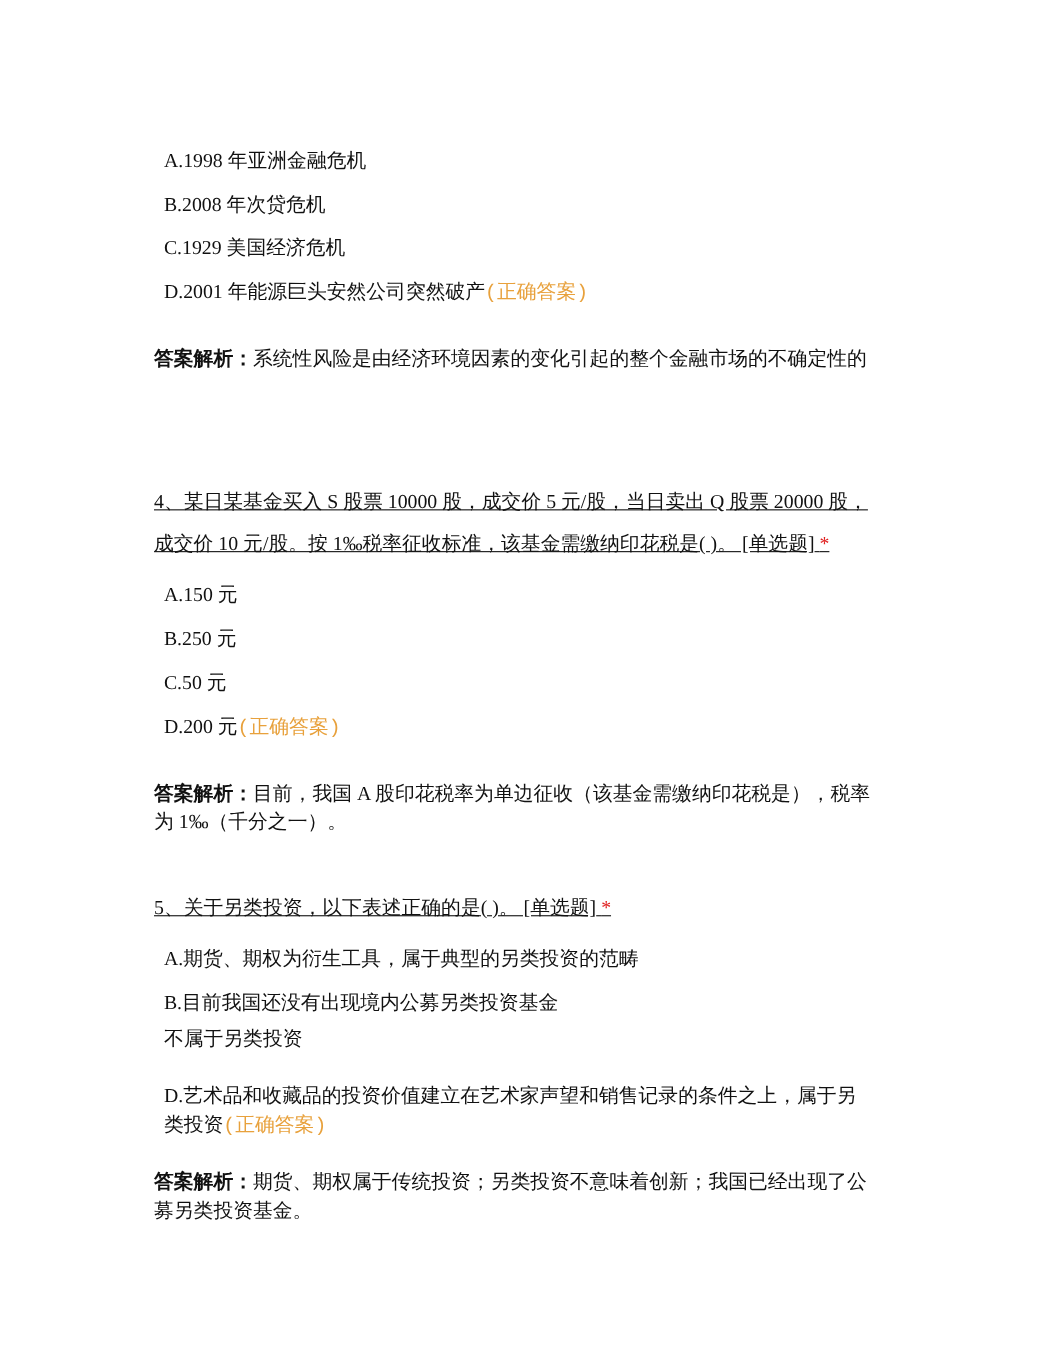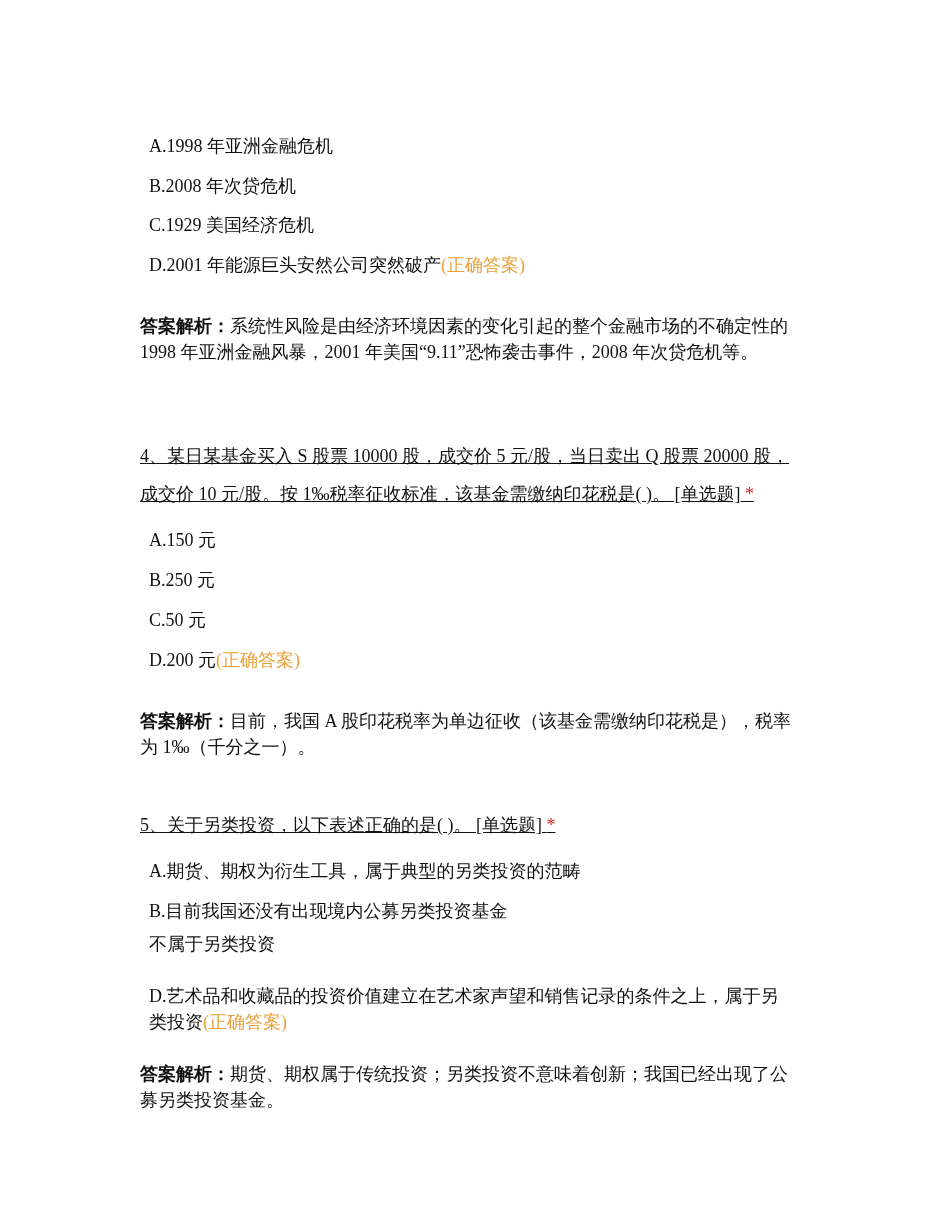--- a/index.html
+++ b/index.html
@@ -1,38 +1,37 @@
 <!DOCTYPE html>
 <html><head>
 <meta charset="utf-8">
 <style>
   html, body { margin:0; padding:0; background:#ffffff; }
   body { width:950px; height:1230px; position:relative; font-family:"Liberation Serif","DejaVu Serif",serif; color:#111; }
   .page { position:absolute; left:0; top:12px; width:786px; height:1230px; }
   .line { position:absolute; font-size:18px; line-height:26px; white-space:nowrap; }
   .opt { left:149px; }
-  .correct { color:#e8a13c; }
+  .correct { color:#e8a13c;font-family:Liberation Mono, monospace; }
   .req { color:#e02020; }
   .expl { left:140px; width:680px; white-space:normal;margin-top:20px; }
   .expl b { font-weight:bold; }
   .q { left:140px;text-decoration:underline; }
 </style>
 </head>
 <body>
 
 <div class="page">
 
   <div class="line opt" style="top:121px"><span>A.1998 年亚洲金融危机</span></div>
   <div class="line opt" style="top:161px"><span>B.2008 年次贷危机</span></div>
   <div class="line opt" style="top:200px"><span>C.1929 美国经济危机</span></div>
   <div class="line opt" style="top:240px"><span>D.2001 年能源巨头安然公司突然破产</span><span class="correct">(正确答案)</span></div>
 
   <div class="line expl" style="top:281px">
     <div><b>答案解析：</b><span>系统性风险是由经济环境因素的变化引起的整个金融市场的不确定性的</span></div>
-    <div>1998 年亚洲金融风暴，2001 年美国“9.11”恐怖袭击事件，2008 年次贷危机等。</div>
   </div>
 
   <div class="line q" style="top:431px">4、某日某基金买入 S 股票 10000 股，成交价 5 元/股，当日卖出 Q 股票 20000 股，</div>
   <div class="line q" style="top:469px"><span>成交价 10 元/股。按 1‰税率征收标准，该基金需缴纳印花税是( )。 [单选题]</span> <span class="req">*</span></div>
 
   <div class="line opt" style="top:515px"><span>A.150 元</span></div>
   <div class="line opt" style="top:555px"><span>B.250 元</span></div>
   <div class="line opt" style="top:595px"><span>C.50 元</span></div>
   <div class="line opt" style="top:635px"><span>D.200 元</span><span class="correct">(正确答案)</span></div>
 

